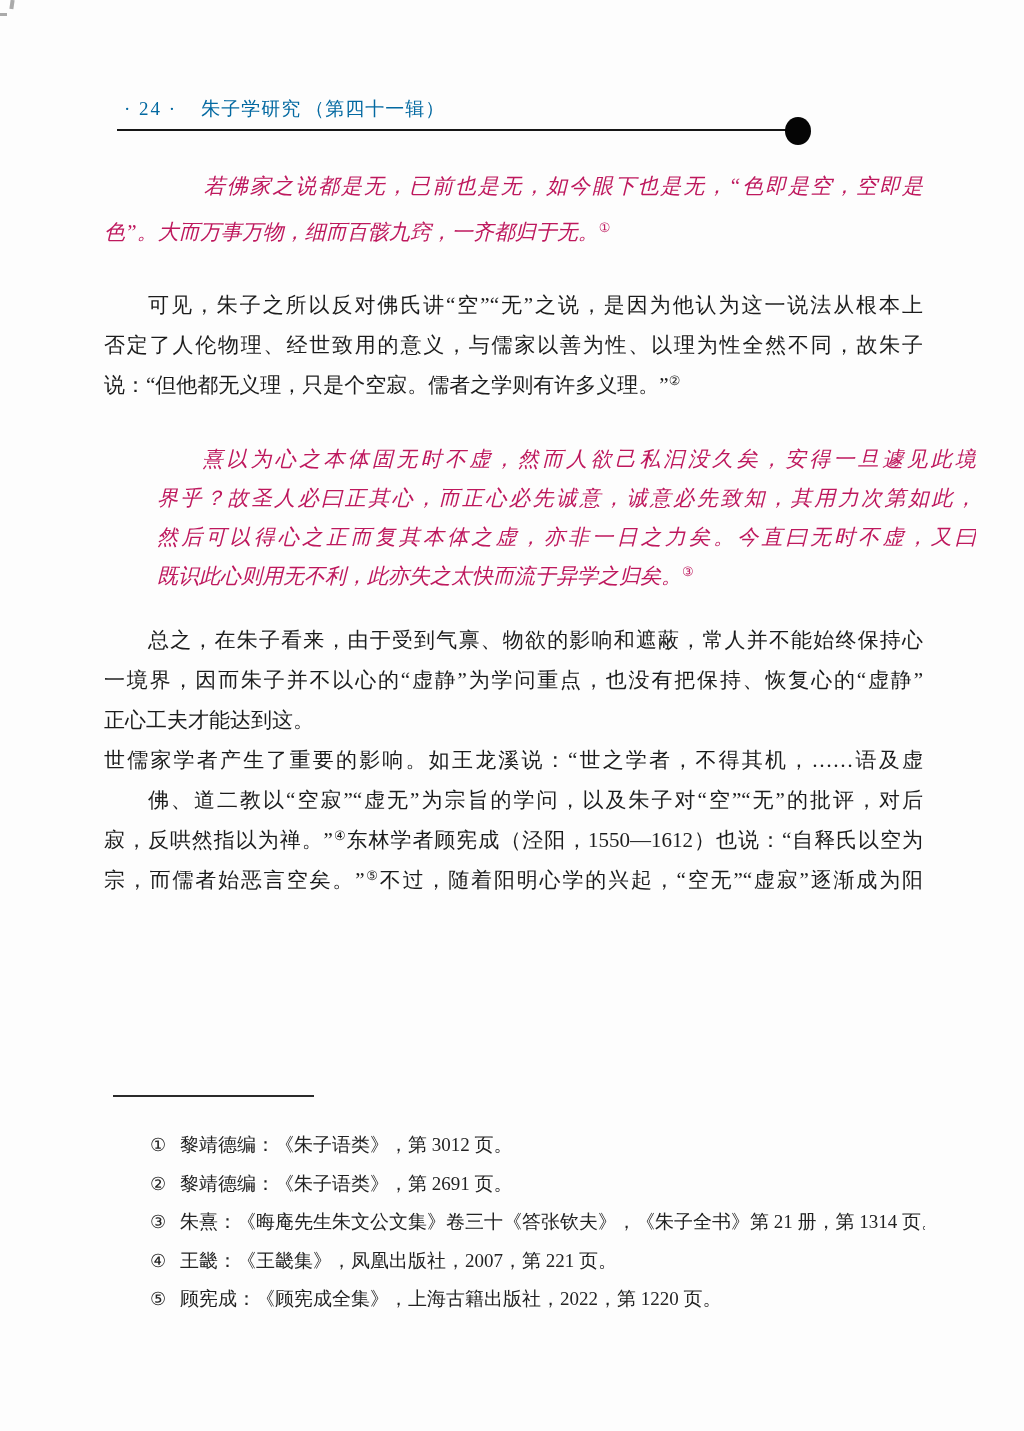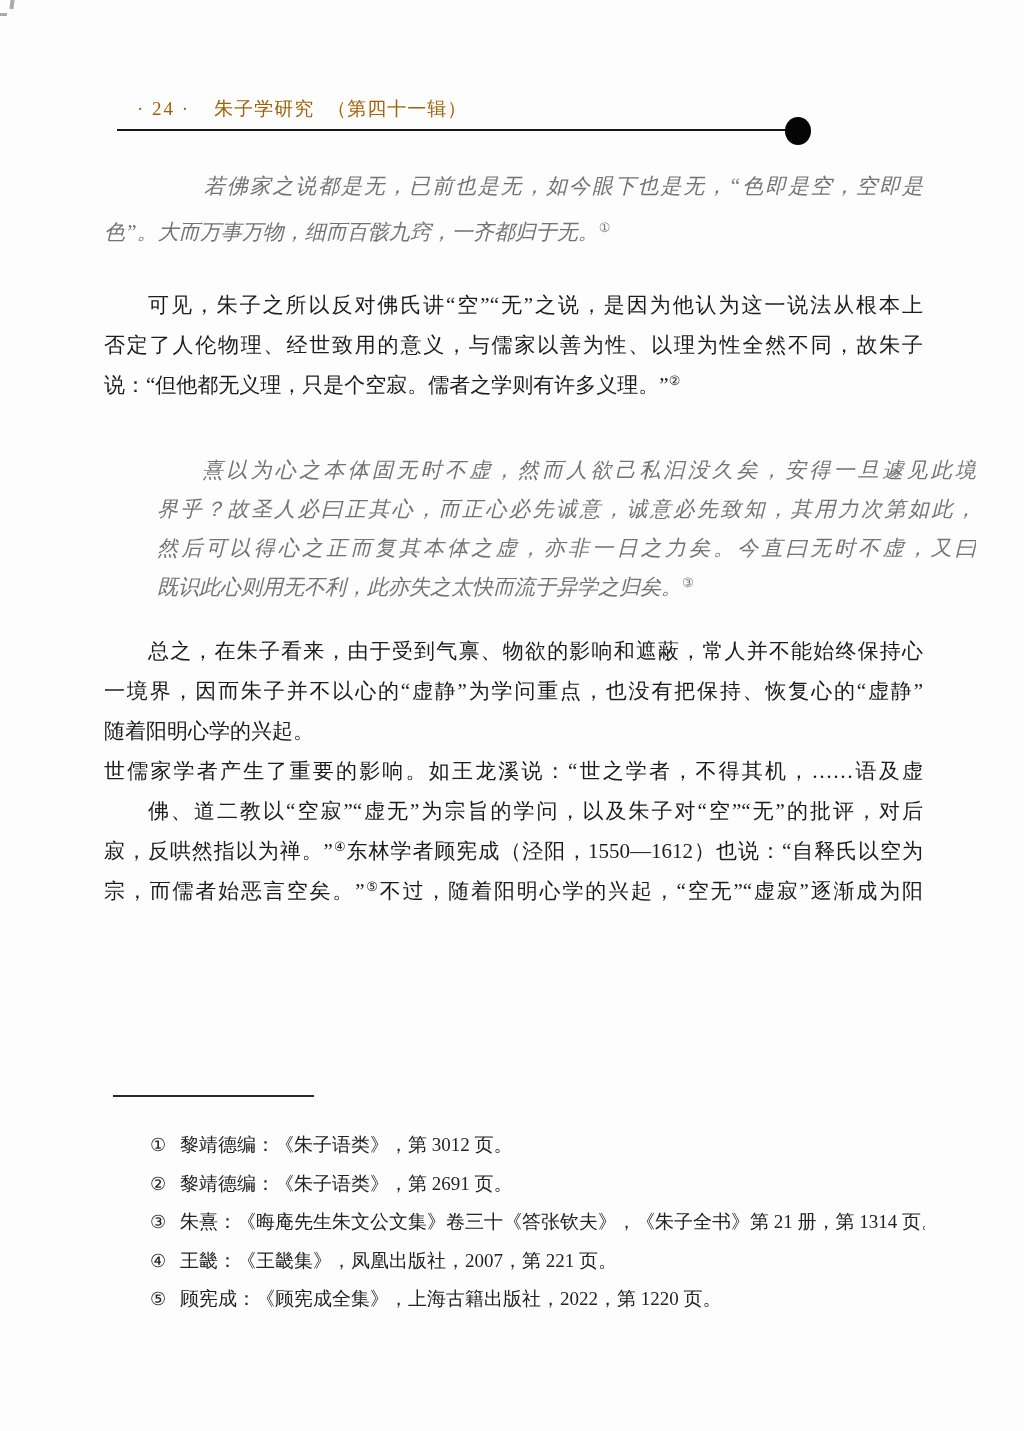--- a/index.html
+++ b/index.html
@@ -11,51 +11,51 @@
     font-family:"Liberation Serif","DejaVu Serif",serif;
     color:#1c1c1c;
   }
   
   .artifact{position:absolute;background:#666;opacity:.55;}
   .artifact.a1{left:10px;top:0;width:4px;height:9px;transform:rotate(8deg);}
   .artifact.a2{left:0;top:13px;width:7px;height:3px;}
 
   
   .header{
-    position:absolute;left:137px;top:96px;
+    position:absolute;left:124px;top:96px;
     display:flex;align-items:baseline;
-    font-size:19px;letter-spacing:1px;color:#a16207;
+    font-size:19px;letter-spacing:1px;color:#0369a1;
     white-space:nowrap;
   }
   .header .pageno{margin-right:24px;letter-spacing:2px;}
-  .header .journal{margin-right:13px;}
+  .header .journal{margin-right:4px;}
   .header-rule{position:absolute;left:117px;top:129px;width:670px;height:2px;background:#161616;}
   .header-dot{position:absolute;left:785px;top:117px;width:26px;height:28px;border-radius:50%;background:#050505;}
 
   
   .body-content{
     position:absolute;left:104px;top:0;width:819px;
     padding-top:163px;
   }
   .block{width:100%;}
   .line{
     text-align:justify;
     text-align-last:justify;
     text-justify:inter-character;
     overflow:hidden;
   }
   .line.last{text-align-last:left;}
 
   .para .line{font-size:21px;line-height:40px;}
   .para .line.indent{padding-left:44px;}
 
-  .quote .line{font-size:21px;font-style:italic;color:#737373;}
+  .quote .line{font-size:21px;font-style:italic;color:#be185d;}
   .quote-block-1 .line{line-height:46px;}
   .quote-block-1 .line.indent{padding-left:100px;}
-  .quote-block-2{margin-top:46px;margin-left:53px;}
+  .quote-block-2{margin-top:35px;margin-left:53px;}
   .quote-block-2 .line{line-height:39px;}
   .quote-block-2 .line.indent{padding-left:45px;}
 
   .paragraph-1{margin-top:30px;}
   .paragraph-3{margin-top:24px;}
 
   sup.fnref{
     font-size:13px;line-height:0;font-style:normal;
     vertical-align:7px;letter-spacing:0;
   }
@@ -95,21 +95,21 @@
       </div>
       <div class="block quote quote-block-2">
         <div class="line indent">熹以为心之本体固无时不虚，然而人欲己私汩没久矣，安得一旦遽见此境</div>
         <div class="line">界乎？故圣人必曰正其心，而正心必先诚意，诚意必先致知，其用力次第如此，</div>
         <div class="line">然后可以得心之正而复其本体之虚，亦非一日之力矣。今直曰无时不虚，又曰</div>
         <div class="line last">既识此心则用无不利，此亦失之太快而流于异学之归矣。<sup class="fnref">③</sup></div>
       </div>
       <div class="block para paragraph-3">
         <div class="line indent">总之，在朱子看来，由于受到气禀、物欲的影响和遮蔽，常人并不能始终保持心</div>
         <div class="line">一境界，因而朱子并不以心的“虚静”为学问重点，也没有把保持、恢复心的“虚静”</div>
-        <div class="line last">随着阳明心学的兴起。</div>
+        <div class="line last">正心工夫才能达到这。</div>
       </div>
       <div class="block para paragraph-4">
         <div class="line">世儒家学者产生了重要的影响。如王龙溪说：“世之学者，不得其机，……语及虚</div>
         <div class="line indent">佛、道二教以“空寂”“虚无”为宗旨的学问，以及朱子对“空”“无”的批评，对后</div>
         <div class="line">寂，反哄然指以为禅。”<sup class="fnref">④</sup>东林学者顾宪成（泾阳，1550—1612）也说：“自释氏以空为</div>
         <div class="line">宗，而儒者始恶言空矣。”<sup class="fnref">⑤</sup>不过，随着阳明心学的兴起，“空无”“虚寂”逐渐成为阳</div>
       </div>
     </div>
 
   <div class="footnote-divider"></div>

